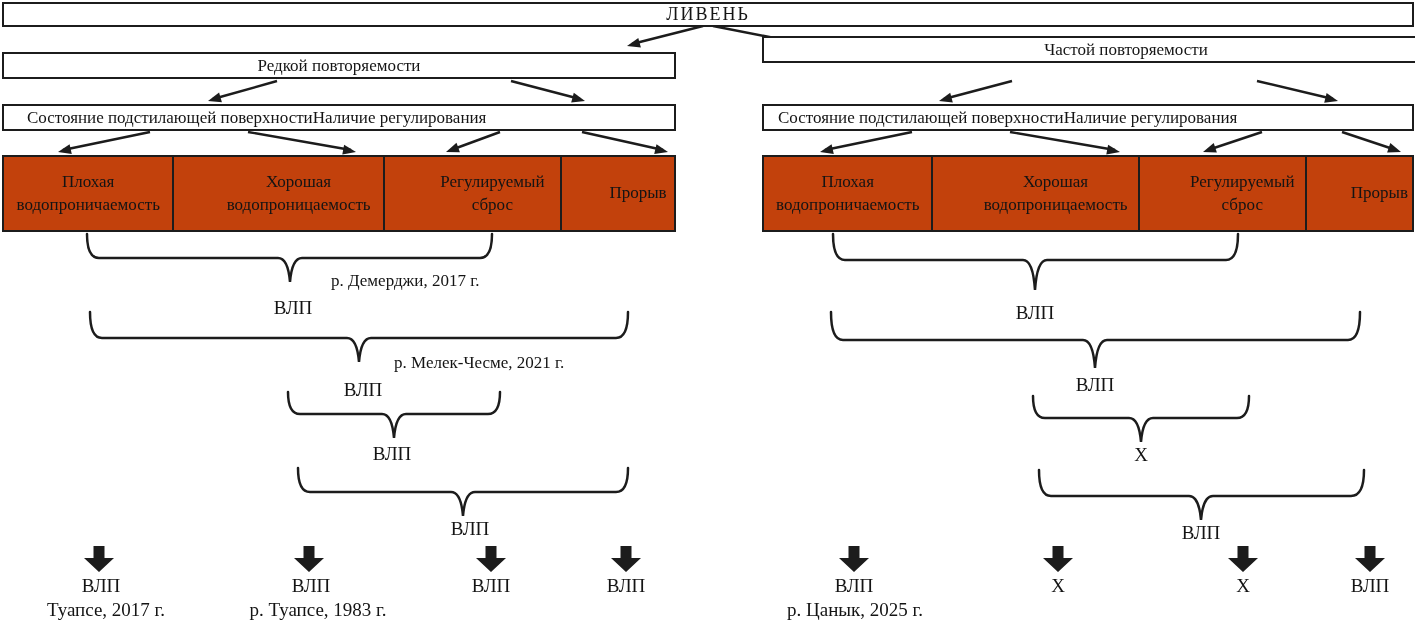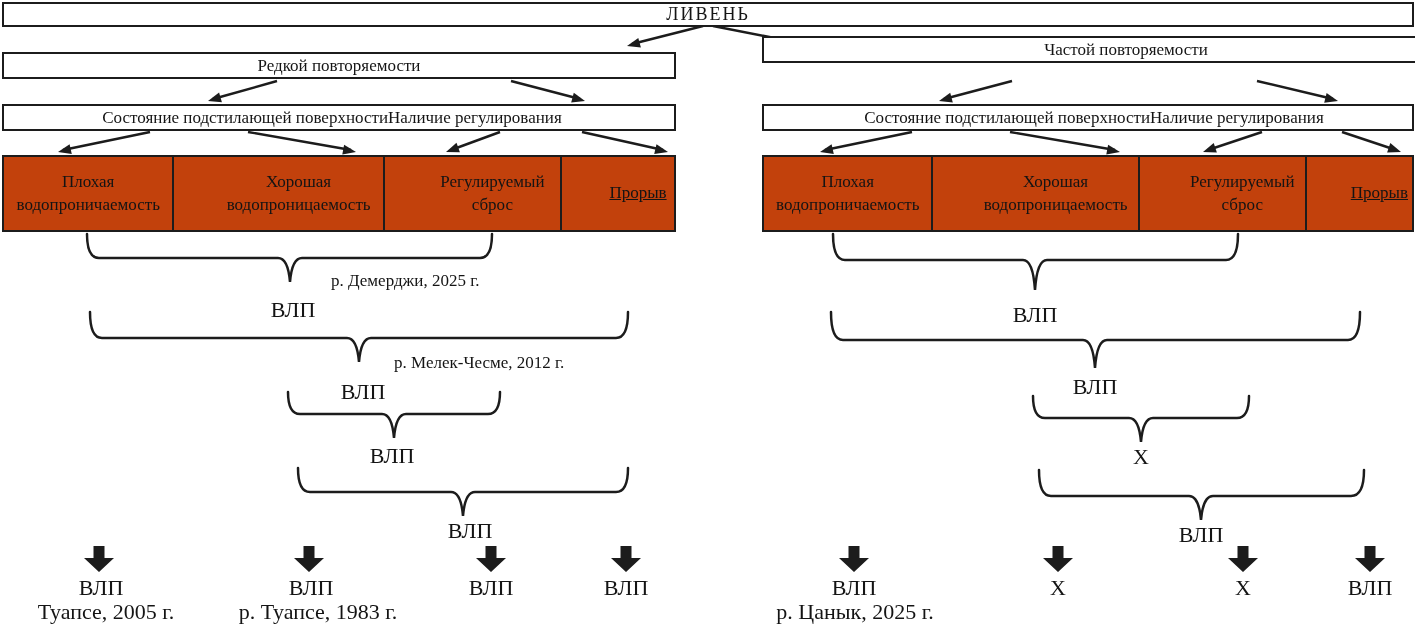--- a/index.html
+++ b/index.html
@@ -2,26 +2,26 @@
 <html><head>
 <meta charset="utf-8">
 <style>
   html,body{margin:0;padding:0;background:#fff;}
   .canvas{position:relative;width:1415px;height:624px;background:#fff;overflow:hidden;
           font-family:"Liberation Serif","DejaVu Serif",serif;color:#141414;}
   .box{position:absolute;box-sizing:border-box;border:2px solid #1c1c1c;background:#fff;
        display:flex;align-items:center;justify-content:center;text-align:center;
        font-size:17px;line-height:1.25;}
   .title{font-size:18px;letter-spacing:2px;}
-  .split{justify-content:center;}
+  .split{justify-content:flex-start;}
   .row{position:absolute;box-sizing:border-box;border:2px solid #1c1c1c;background:#c2410c;display:flex;gap:40px;}
   .cell{box-sizing:border-box;border-right:2px solid #1c1c1c;display:flex;align-items:center;
         justify-content:center;text-align:center;font-size:17px;line-height:1.3;padding:0 4px;}
-  .cell:last-child{border-right:none;text-decoration:underline;}
-  .lbl{position:absolute;transform:translateX(-50%);font-size:22px;white-space:nowrap;}
+  .cell:last-child{border-right:none;}
+  .lbl{position:absolute;transform:translateX(-50%);font-size:19px;white-space:nowrap;}
   .dates{position:absolute;font-size:17px;line-height:29px;white-space:nowrap;}
   svg.overlay{position:absolute;left:0;top:0;}
 </style>
 </head>
 <body>
 
 <div class="canvas">
 
   <svg class="overlay" width="1415" height="624" viewBox="0 0 1415 624">
     <g stroke="#1c1c1c" stroke-width="2.4" fill="#1c1c1c">
@@ -90,34 +90,34 @@
   </div>
   <div class="row" style="left:2px;top:155px;width:674px;height:77px">
     <div class="cell" style="width:208px">Плохая водопроничаемость</div>
     <div class="cell" style="width:208px">Хорошая водопроницаемость</div>
     <div class="cell" style="width:167px">Регулируемый сброс</div>
     <div class="cell" style="width:87px">Прорыв</div>
   </div>
 
   <div class="lbl" style="left:293px;top:297px">ВЛП</div>
   <div class="dates" style="left:331px;top:266px">
-    <div>р. Демерджи, 2025 г.</div>
+    <div>р. Демерджи, 2017 г.</div>
   </div>
   <div class="lbl" style="left:363px;top:379px">ВЛП</div>
   <div class="dates" style="left:394px;top:348px;line-height:30px">
-    <div>р. Мелек-Чесме, 2012 г.</div>
+    <div>р. Мелек-Чесме, 2021 г.</div>
   </div>
   <div class="lbl" style="left:392px;top:443px">ВЛП</div>
   <div class="lbl" style="left:470px;top:518px">ВЛП</div>
 
   <div class="lbl" style="left:101px;top:575px">ВЛП</div>
   <div class="lbl" style="left:311px;top:575px">ВЛП</div>
   <div class="lbl" style="left:491px;top:575px">ВЛП</div>
   <div class="lbl" style="left:626px;top:575px">ВЛП</div>
-  <div class="lbl" style="left:106px;top:599px">Туапсе, 2005 г.</div>
+  <div class="lbl" style="left:106px;top:599px">Туапсе, 2017 г.</div>
   <div class="lbl" style="left:318px;top:599px">р. Туапсе, 1983 г.</div>
 
   <div class="box" style="left:762px;top:36px;width:728px;height:27px">Частой повторяемости</div>
   <div class="box split" style="left:762px;top:104px;width:652px;height:27px;padding:0 2px 0 14px">
     <span>Состояние подстилающей поверхности</span>
     <span>Наличие регулирования</span>
   </div>
   <div class="row" style="left:762px;top:155px;width:652px;height:77px">
     <div class="cell" style="width:209px">Плохая водопроничаемость</div>
     <div class="cell" style="width:205px">Хорошая водопроницаемость</div>

